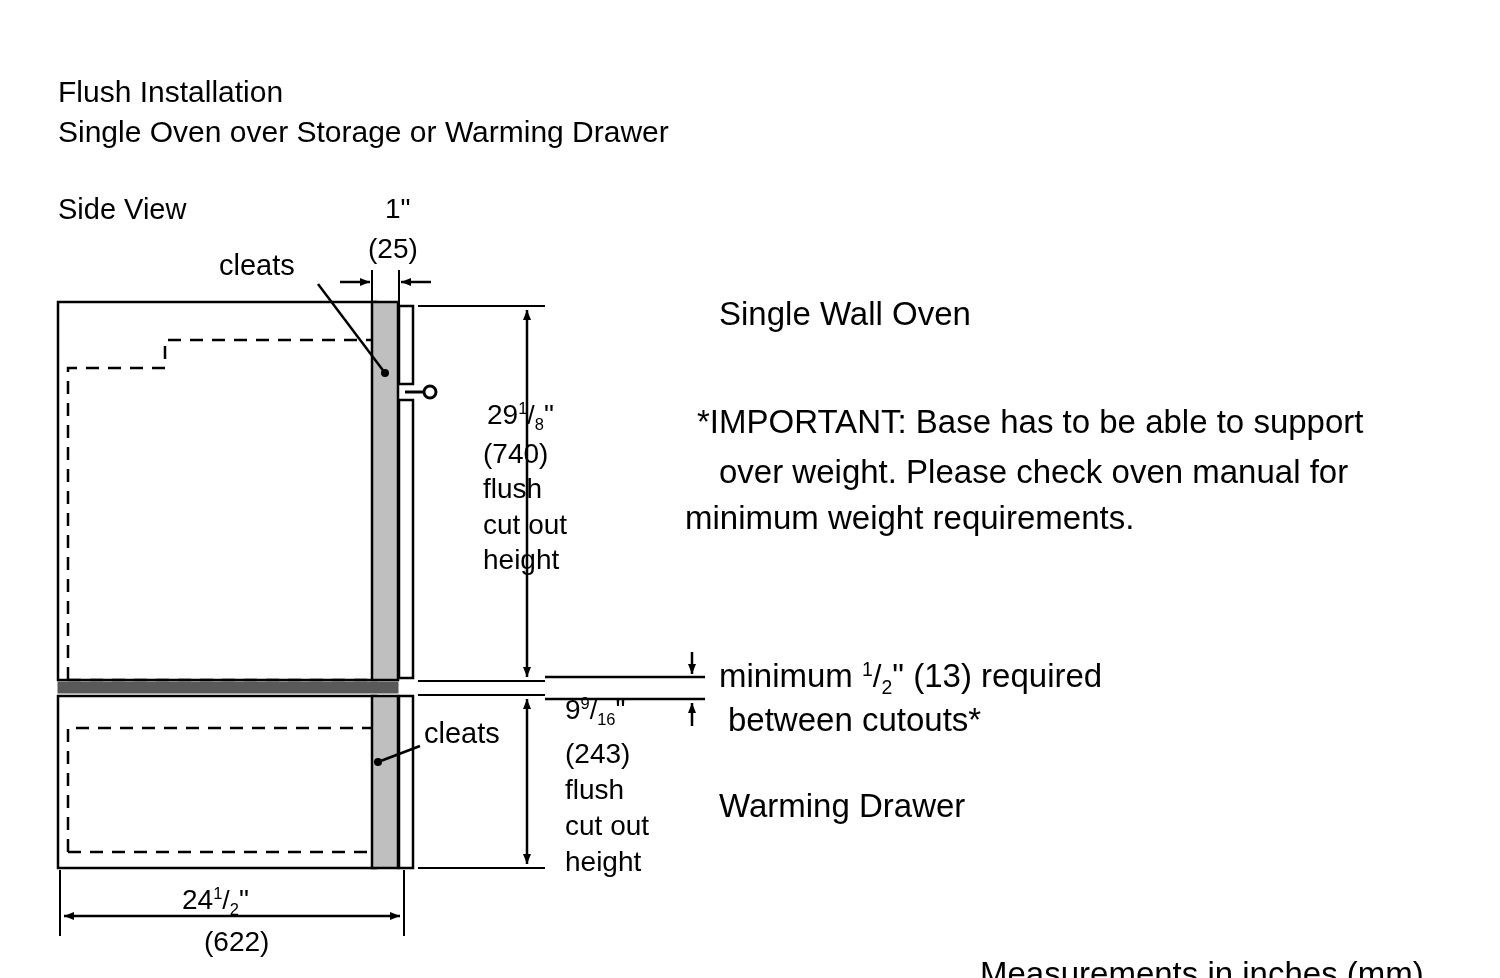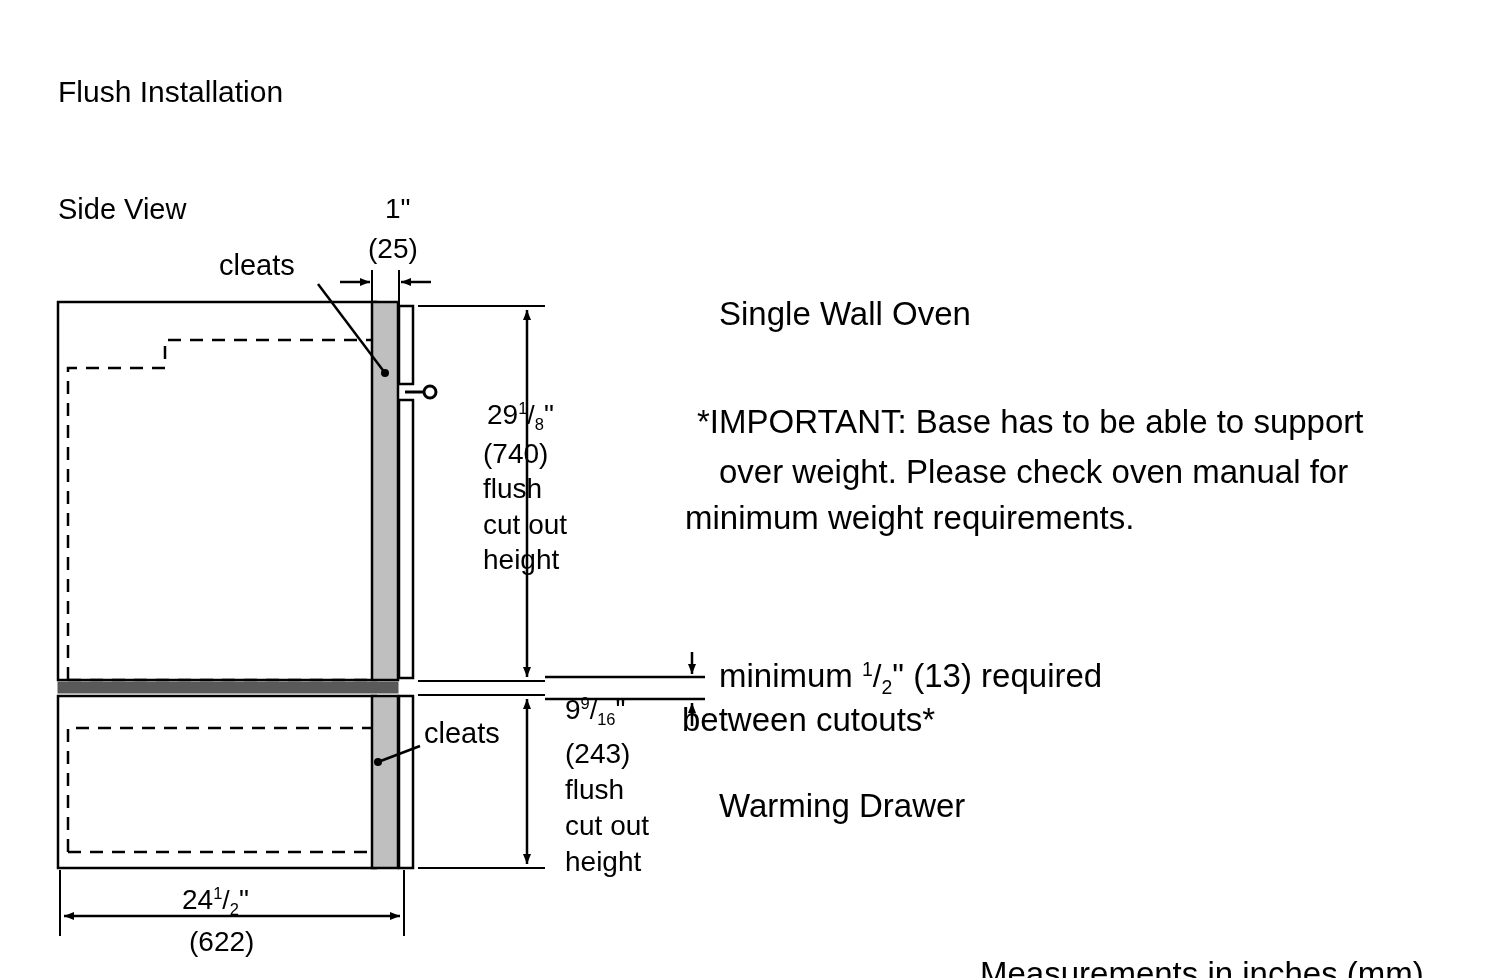--- a/index.html
+++ b/index.html
@@ -140,20 +140,21 @@
     </g>
 
     <g>
       <path d="M60,830 L60,896" stroke="#000" stroke-width="2"></path>
       <path d="M404,830 L404,896" stroke="#000" stroke-width="2"></path>
       <line x1="64" y1="876" x2="400" y2="876" stroke="#000" stroke-width="2.5" marker-start="url(#ah-start)" marker-end="url(#ah)"></line>
     </g>
   </svg>
 
   <div class="txt t-title" style="left:58px; top:34px;">Flush Installation</div>
+  <div class="txt t-title" style="left:58px; top:74px;">Single Oven over Storage or Warming Drawer</div>
 
   <div class="txt t-head" style="left:58px; top:152px;">Side View</div>
 
   <div class="txt t-head" style="left:219px; top:208px;">cleats</div>
 
   <div class="txt t-head" style="left:424px; top:676px;">cleats</div>
 
   <div class="txt t-dim" style="left:385px; top:152px;">1"</div>
   <div class="txt t-dim" style="left:368px; top:192px;">(25)</div>
 
@@ -163,28 +164,28 @@
   <div class="txt t-dim" style="left:483px; top:468px;">cut out</div>
   <div class="txt t-dim" style="left:483px; top:503px;">height</div>
 
   <div class="txt t-dim" style="left:565px; top:653px;"><span>9</span><span class="frac"><sup>9</sup>/<sub>16</sub></span><span>"</span></div>
   <div class="txt t-dim" style="left:565px; top:697px;">(243)</div>
   <div class="txt t-dim" style="left:565px; top:733px;">flush</div>
   <div class="txt t-dim" style="left:565px; top:769px;">cut out</div>
   <div class="txt t-dim" style="left:565px; top:805px;">height</div>
 
   <div class="txt t-dim" style="left:182px; top:843px;"><span>24</span><span class="frac"><sup>1</sup>/<sub>2</sub></span><span>"</span></div>
-  <div class="txt t-dim" style="left:189px; top:885px;">(622)</div>
+  <div class="txt t-dim" style="left:204px; top:885px;">(622)</div>
 
   <div class="txt t-body" style="left:719px; top:255px;">Single Wall Oven</div>
 
   <div class="txt t-body" style="left:697px; top:363px;text-align:center;">*IMPORTANT: Base has to be able to support</div>
   <div class="txt t-body" style="left:719px; top:413px;">over weight. Please check oven manual for</div>
   <div class="txt t-body" style="left:685px; top:459px;">minimum weight requirements.</div>
 
   <div class="txt t-body" style="left:719px; top:617px;"><span>minimum </span><span class="frac"><sup>1</sup>/<sub>2</sub></span><span>" (13) required</span></div>
-  <div class="txt t-body" style="left:682px; top:661px;text-align:right;">between cutouts*</div>
+  <div class="txt t-body" style="left:728px; top:661px;text-align:right;">between cutouts*</div>
 
   <div class="txt t-body" style="left:719px; top:747px;">Warming Drawer</div>
 
   <div class="txt t-body" style="left:980px; top:915px;">Measurements in inches (mm)</div>
 
 </div>
 
 </body></html>

